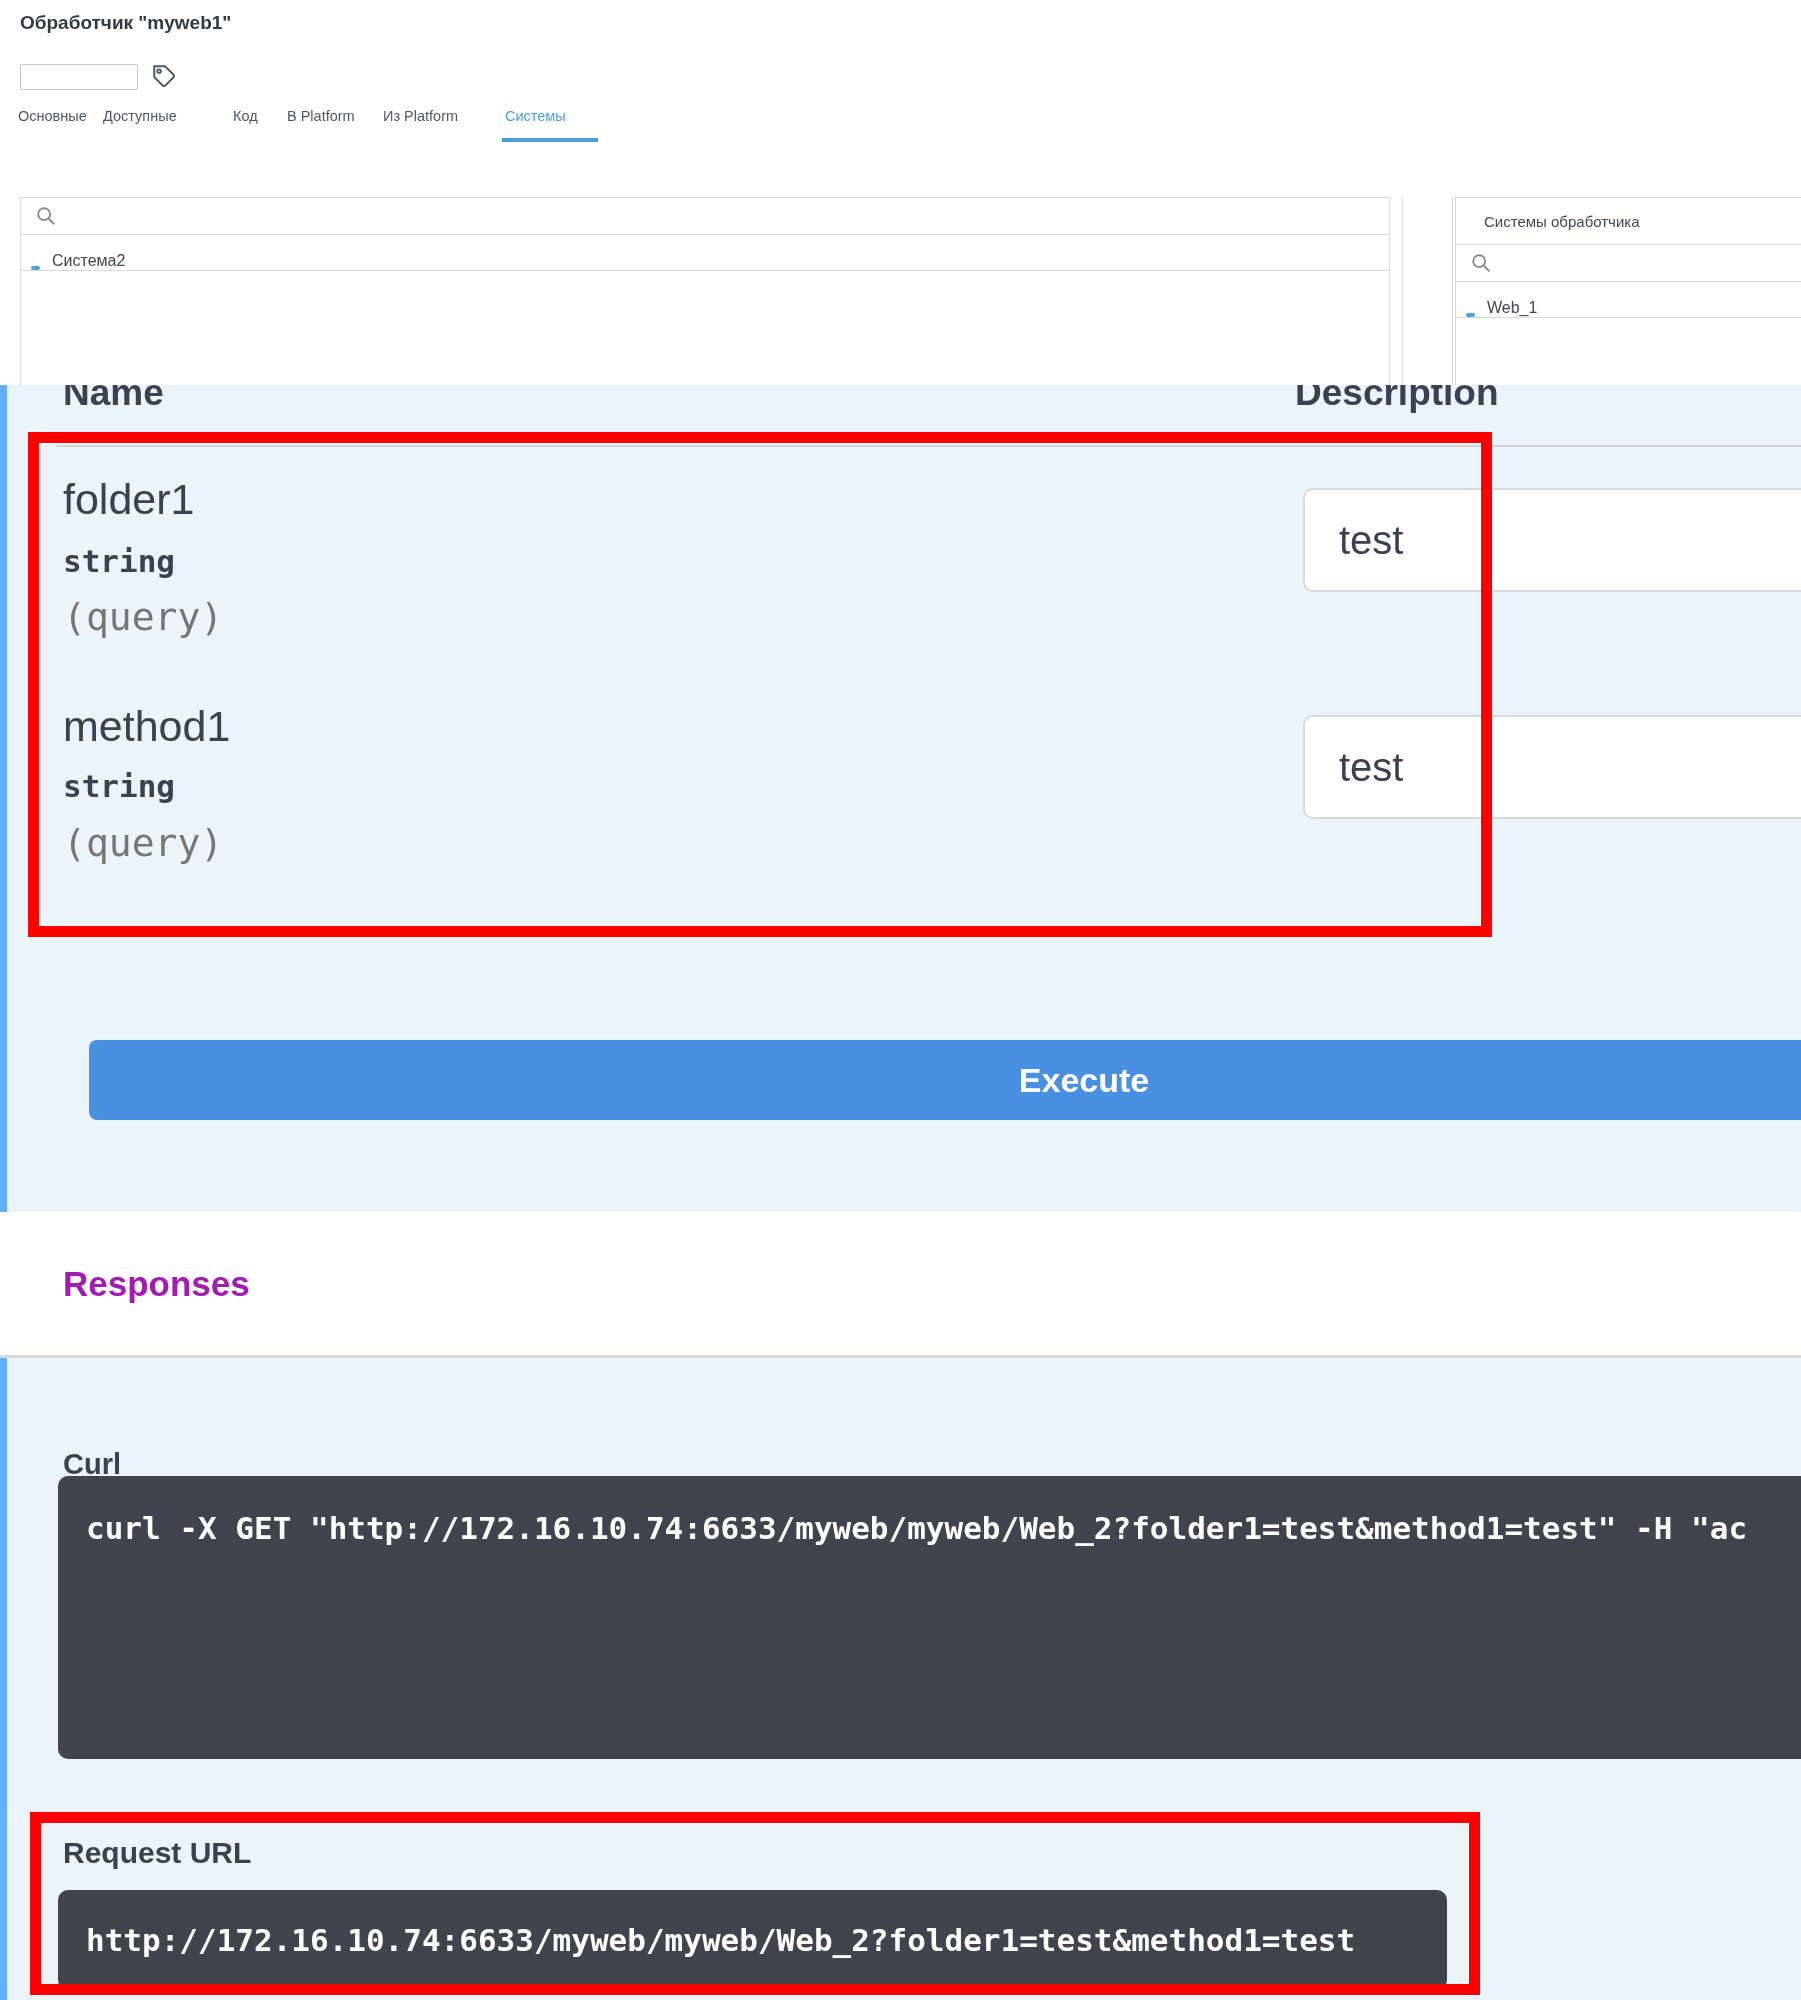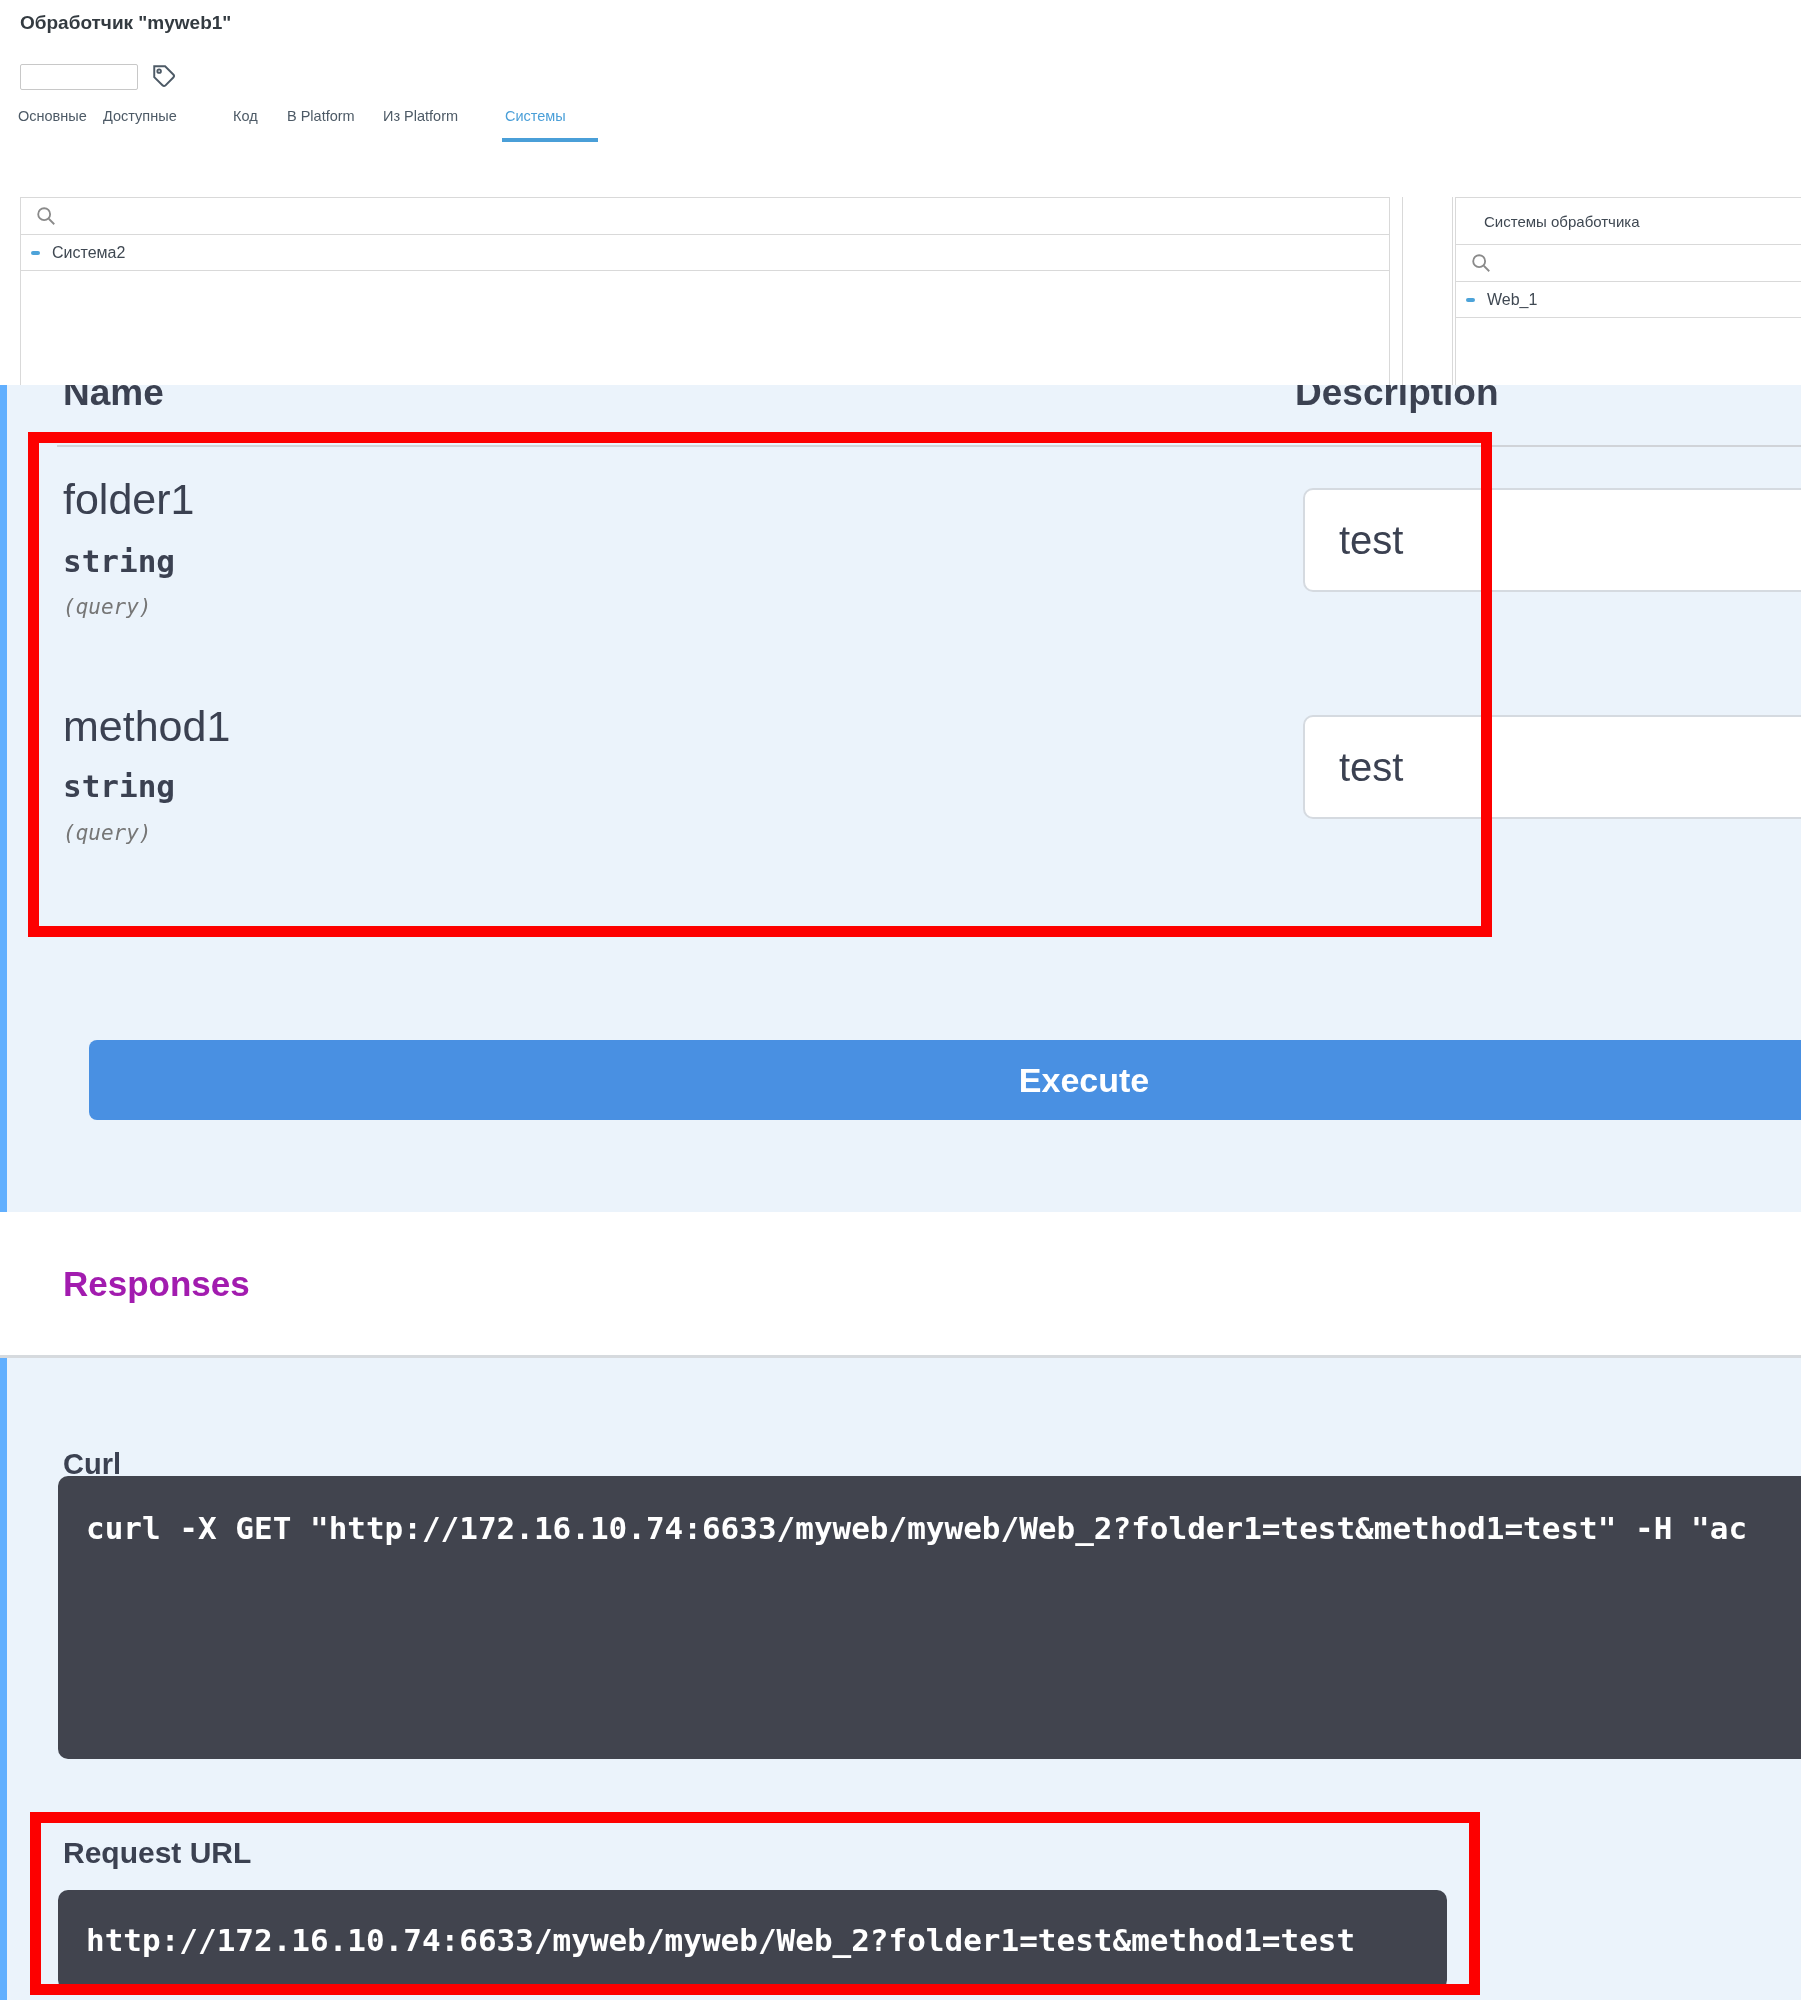--- a/index.html
+++ b/index.html
@@ -18,32 +18,32 @@
   .tab-underline{left:502px;top:138px;width:96px;height:4px;background:#4a9fd8;}
 
   
   .panel{top:197px;height:188px;background:#fff;border-top:1px solid #d9d9d9;box-sizing:border-box;}
   .panel-left{left:20px;width:1370px;border-left:1px solid #d9d9d9;border-right:1px solid #d9d9d9;}
   .panel-mid{left:1402px;width:51px;border-left:1px solid #d9d9d9;border-right:1px solid #d9d9d9;border-top:none;}
   .panel-right{left:1455px;width:370px;border-left:1px solid #d9d9d9;}
   .prow{box-sizing:border-box;border-bottom:1px solid #d9d9d9;display:flex;align-items:center;}
   .prow-header{height:47px;font-size:15px;color:#3f4852;padding-left:28px;}
   .prow-search{height:37px;padding-left:14px;}
-  .prow-item{height:36px;font-size:16px;color:#3f4852;padding-left:10px;}
+  .prow-item{height:36px;font-size:16px;color:#3f4852;padding-left:10px;align-items:flex-end;}
   .bullet{display:inline-block;width:9px;height:4px;border-radius:2px;background:#4da3d9;margin-right:12px;}
   .search-glyph{width:22px;height:22px;}
 
   
   .sw-top{left:0;top:385px;width:1801px;height:827px;background:#ebf3fb;overflow:hidden;}
   .sw-border{left:0;width:7px;background:#61affe;}
   .colhead{font-size:37px;color:#3b4151;font-weight:bold;}
   .divider{left:57px;top:60px;width:1744px;height:2px;background:#d0d3d8;}
   .pname{font-size:43px;color:#3b4151;}
   .ptype{font-size:31px;font-weight:bold;font-family:"DejaVu Sans Mono","Liberation Mono",monospace;color:#3b4151;}
-  .ploc{font-size:21px;font-style:italic;font-family:"DejaVu Sans Mono","Liberation Mono",monospace;color:#767676;}
+  .ploc{font-size:38px;font-family:"DejaVu Sans Mono","Liberation Mono",monospace;color:#767676;}
   .pinput{left:1303px;width:520px;height:104px;background:#fff;border:2px solid #d5dae0;border-radius:10px;
           font-size:40px;color:#3b4151;padding:0 34px;box-sizing:border-box;font-family:"Liberation Sans",sans-serif;}
   .exec-btn{left:89px;top:655px;width:1990px;height:80px;background:#4990e2;border:none;border-radius:8px;
             color:#fff;font-size:34px;font-weight:bold;font-family:"Liberation Sans",sans-serif;cursor:pointer;}
 
   
   .resp-band{left:0;top:1212px;width:1801px;height:146px;background:#fff;border-bottom:3px solid #d6dade;
              display:flex;align-items:center;box-sizing:border-box;}
   .resp-title{margin-left:63px;font-size:35px;font-weight:bold;color:#a21caf;}
   .sw-bottom{left:0;top:1358px;width:1801px;height:642px;background:#ebf3fb;overflow:hidden;}

